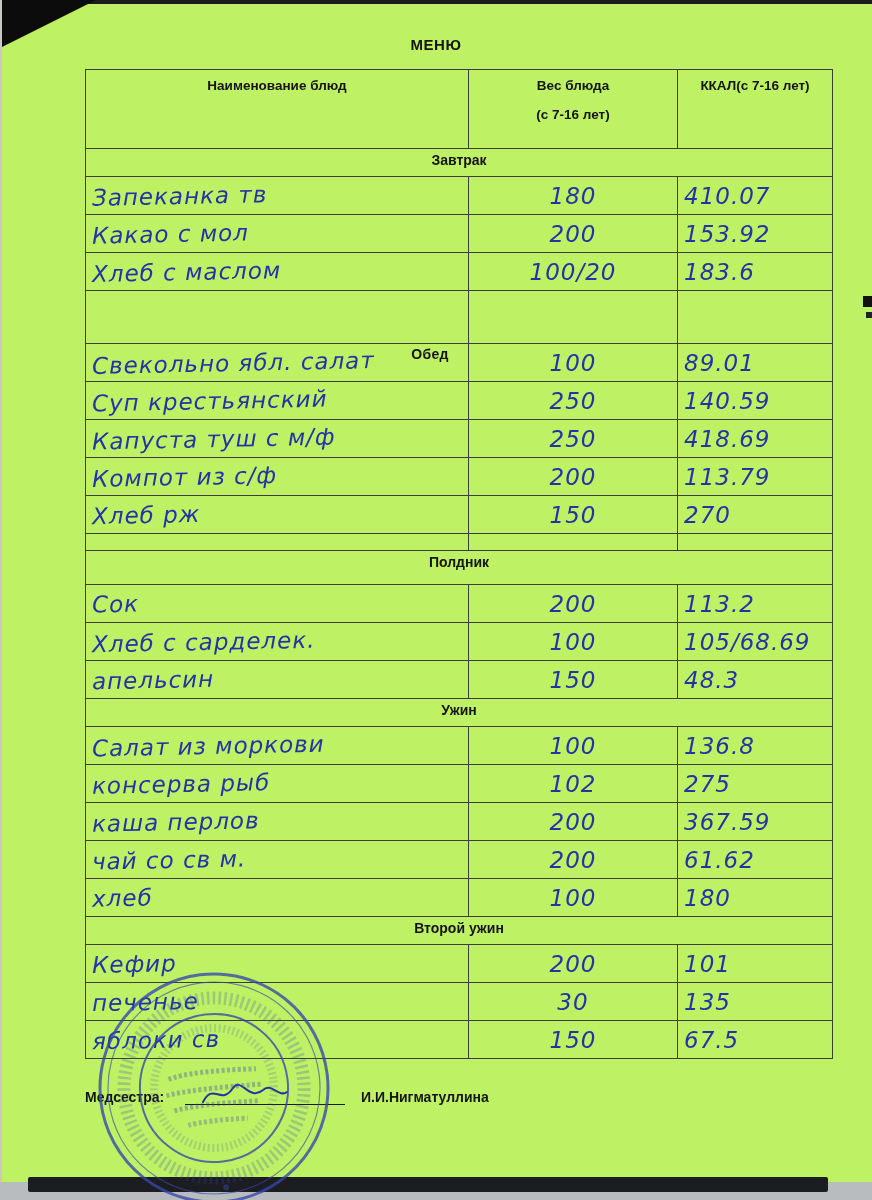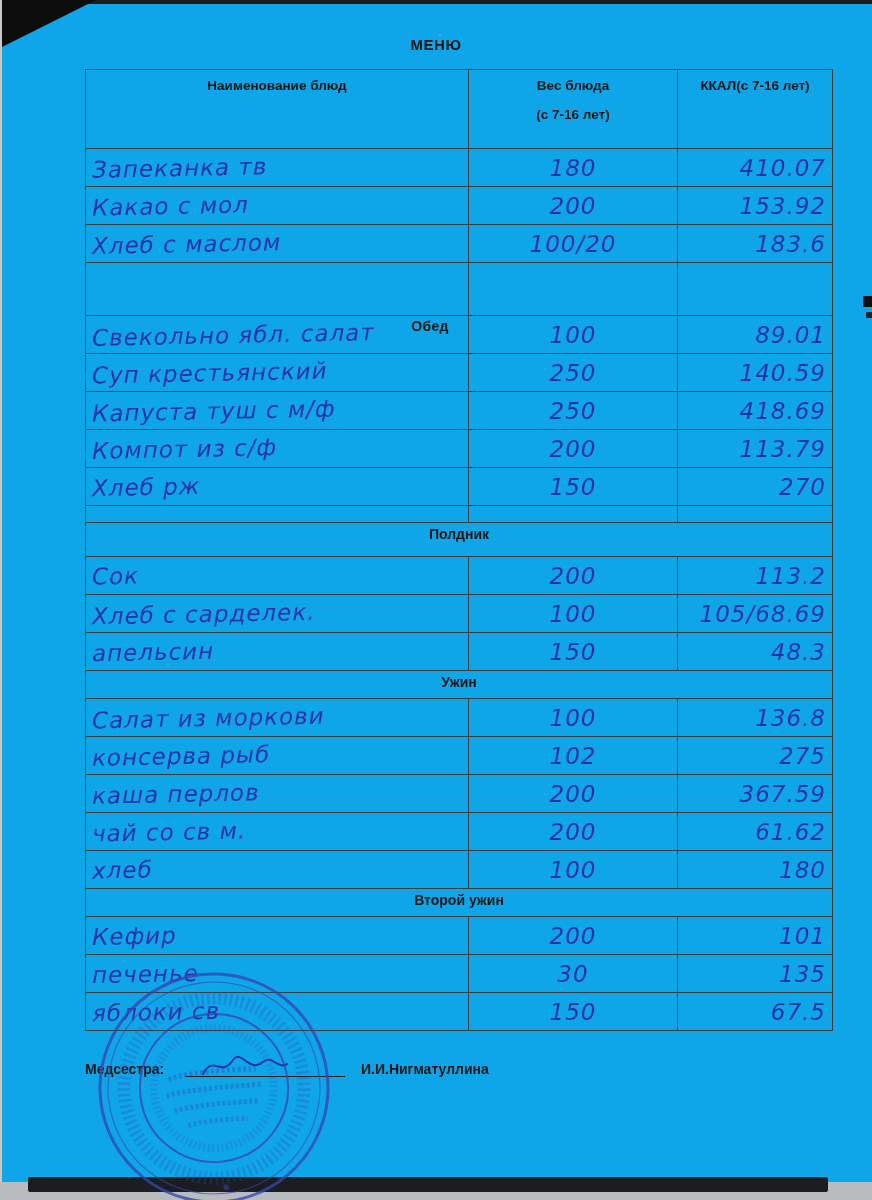--- a/index.html
+++ b/index.html
@@ -1,19 +1,19 @@
 <!DOCTYPE html>
 <html><head>
 <meta charset="utf-8">
 <style>
   html,body{margin:0;padding:0;background:#e8e8e8;}
   .page{
     position:relative;
     width:872px;height:1200px;
-    background:#0ea5e9;
+    background:#bef264;
     overflow:hidden;
     font-family:"Liberation Sans",sans-serif;
     color:#151515;
   }
   
   .art-top-line{position:absolute;top:0;left:0;width:872px;height:4px;background:#1c1c1c;}
   .art-top-left{position:absolute;top:0;left:0;width:96px;height:48px;background:#0c0c0c;
     clip-path:polygon(0 0,100% 0,0 100%);}
   .art-right-tick1{position:absolute;top:296px;right:0;width:9px;height:11px;background:#111;}
   .art-right-tick2{position:absolute;top:312px;right:0;width:6px;height:6px;background:#222;}
@@ -44,21 +44,21 @@
   
   table.menu{
     border-collapse:collapse;
     table-layout:fixed;
     width:708px;
     margin:16px 0 0 85px;
   }
   table.menu td{border:1px solid #3d3d3d;padding:0 6px;overflow:visible;}
   td.c-name{width:370px;text-align:left;padding-left:18px;}
   td.c-w{width:196px;text-align:center;}
-  td.c-k{width:142px;text-align:right;}
+  td.c-k{width:142px;text-align:left;}
   tr.head td{height:70px;vertical-align:top;padding-top:8px;font-size:13.5px;font-weight:700;text-align:center;}
   .wh-gap{height:14px;}
   tr.section td{height:24px;text-align:center;font-weight:700;font-size:14px;vertical-align:top;padding-top:3px;}
   tr.section-tall td{height:30px;}
   tr.dish td{height:37px;}
   tr.dish .c-name .hand{display:inline-block;transform:rotate(-1.2deg);}
   tr.gap-tall td{height:52px;}
   tr.gap-short td{height:16px;}
   td.rel{position:relative;}
   .sec-float{
@@ -98,20 +98,23 @@
         <tr class="head">
       <td class="c-name"><span>Наименование блюд</span></td>
       <td class="c-w">
         <div>Вес блюда</div>
         <div class="wh-gap"></div>
         <div>(с 7-16 лет)</div>
       </td>
       <td class="c-k"><span>ККАЛ(с 7-16 лет)</span></td>
     </tr>
 
+    <tr class="section">
+      <td colspan="3"><span>Завтрак</span></td>
+    </tr>
 
     <tr class="dish">
       <td class="c-name"><span class="hand">Запеканка тв</span></td>
       <td class="c-w"><span class="hand">180</span></td>
       <td class="c-k"><span class="hand">410.07</span></td>
     </tr>
     <tr class="dish">
       <td class="c-name"><span class="hand">Какао с мол</span></td>
       <td class="c-w"><span class="hand">200</span></td>
       <td class="c-k"><span class="hand">153.92</span></td>

